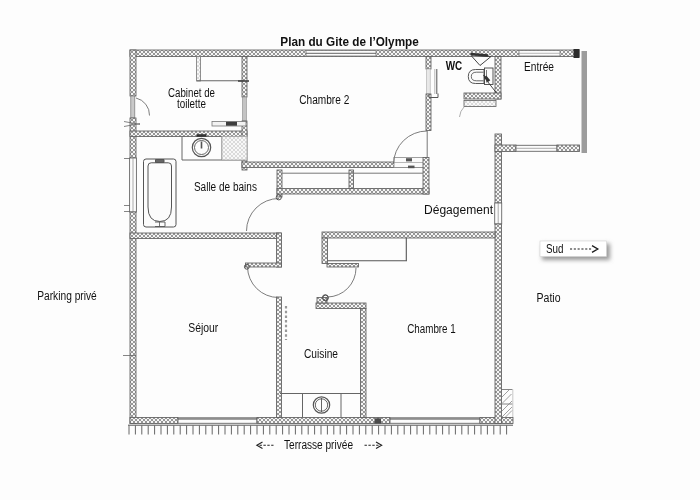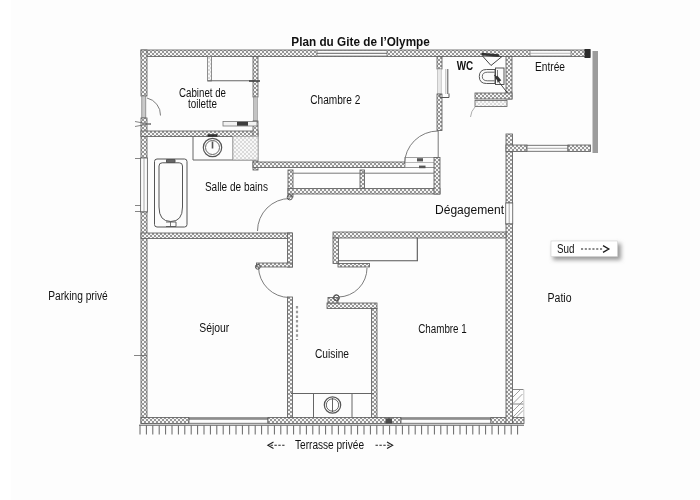--- a/index.html
+++ b/index.html
@@ -1,16 +1,16 @@
 <!DOCTYPE html>
 <html><head>
 <meta charset="utf-8">
 <style>
 html,body{margin:0;padding:0;background:#ffffff;}
-#page{width:620px;height:500px;position:relative;background:#fdfdfd;font-family:"Liberation Sans",sans-serif;margin-left:11px;}
+#page{width:620px;height:500px;position:relative;background:#fdfdfd;font-family:"Liberation Sans",sans-serif;}
 text{font-family:"Liberation Sans",sans-serif;fill:#111;}
 </style>
 </head>
 <body>
 <div id="page">
 <svg width="700" height="500" viewBox="0 0 700 500">
 <defs>
 <pattern id="h" width="4" height="4" patternUnits="userSpaceOnUse">
 <rect width="4" height="4" fill="#f5f5f5"></rect>
 <path d="M0,4 L4,0 M0,0 L4,4" stroke="#7f7f7f" stroke-width="0.8"></path>

